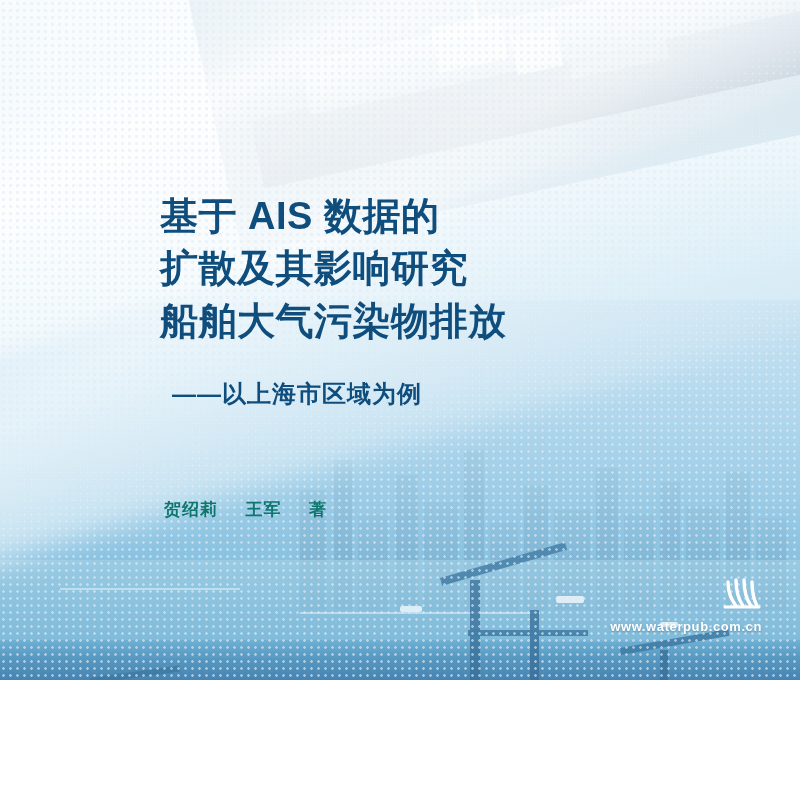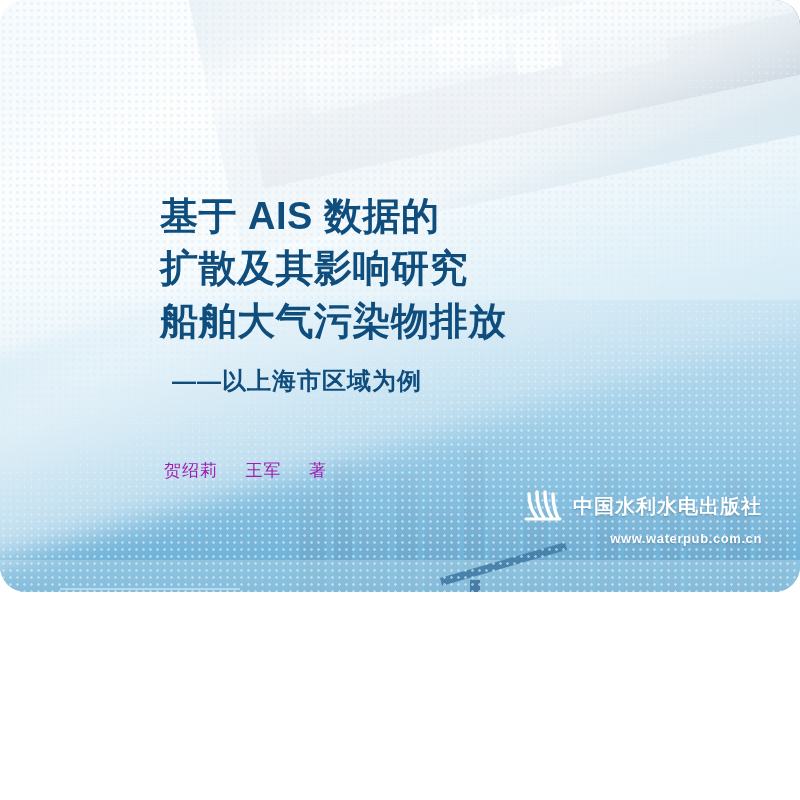--- a/index.html
+++ b/index.html
@@ -6,24 +6,23 @@
     margin: 0;
     padding: 0;
     background: #ffffff;
   }
   body {
     font-family: "Liberation Sans", sans-serif;
   }
   .cover {
     position: relative;
     width: 800px;
-    height: 592px;
+    height: 680px;
     overflow: hidden;
     background: #eef7fb;
-    border-radius: 26px;
   }
 
   
   .bg-base {
     position: absolute;
     inset: 0;
     background:
       linear-gradient(180deg, #dff0f8 0%, #cfe8f4 18%, #bcdcee 38%, #a9d2ea 55%, #8ec4e2 72%, #6fb2d8 88%, #5aa5d0 100%);
   }
   
@@ -171,32 +170,32 @@
     color: #0f4d7d;
     font-size: 38px;
     line-height: 1.38;
     font-weight: 700;
     letter-spacing: 0.5px;
     text-align: left;
     padding-left: 100px;
   }
   .title-line { display: block; white-space: nowrap; }
   .subtitle {
-    margin: 18px 0 0 0;
+    margin: 31px 0 0 0;
     color: #0f4d7d;
     font-size: 24px;
     font-weight: 700;
     letter-spacing: 1px;
     padding-left: 112px;
   }
   .authors {
-    margin: 62px 0 0 0;
-    color: #a21caf;
+    margin: 88px 0 0 0;
+    color: #0f766e;
     font-size: 17px;
-    font-weight: 400;
+    font-weight: 700;
     letter-spacing: 1px;
     padding-left: 104px;
   }
   .author-sep { display: inline-block; width: 16px; }
 
   
   .publisher {
     position: absolute;
     right: 38px;
     bottom: 46px;
@@ -312,18 +311,17 @@
     <div class="pub-row">
       <span class="pub-mark">
         <svg width="40" height="36" viewBox="0 0 40 36" aria-hidden="true">
           <path d="M6 6 C6 18, 10 24, 14 30" stroke="#ffffff" stroke-width="3.4" fill="none" stroke-linecap="round"></path>
           <path d="M14 4 C14 17, 17 24, 21 30" stroke="#ffffff" stroke-width="3.4" fill="none" stroke-linecap="round"></path>
           <path d="M22 4 C22 17, 25 24, 29 30" stroke="#ffffff" stroke-width="3.4" fill="none" stroke-linecap="round"></path>
           <path d="M30 6 C30 18, 32 24, 35 30" stroke="#ffffff" stroke-width="3.4" fill="none" stroke-linecap="round"></path>
           <path d="M3 31 H37" stroke="#ffffff" stroke-width="3" stroke-linecap="round"></path>
         </svg>
       </span>
-      <span class="pub-name">中国水利水电出版社</span>
     </div>
     <div class="pub-url">www.waterpub.com.cn</div>
   </div>
 
 </div>
 
 </body></html>

